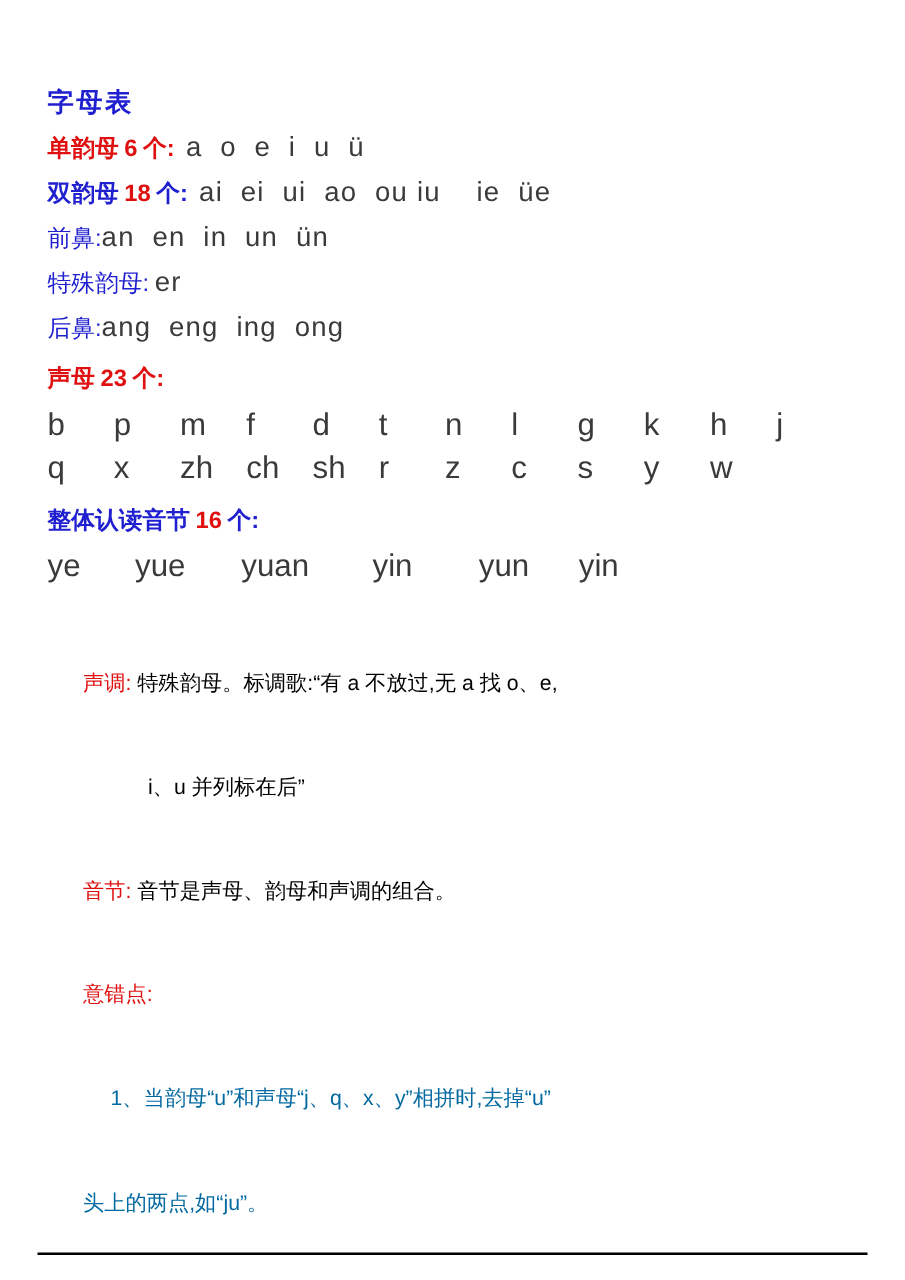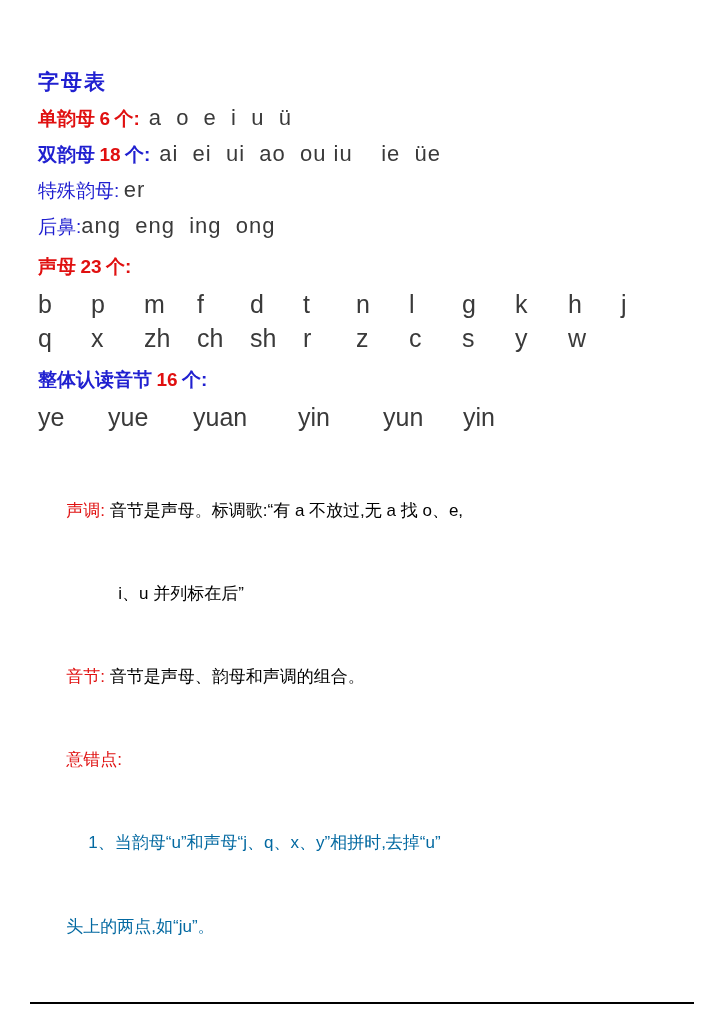--- a/index.html
+++ b/index.html
@@ -129,20 +129,24 @@
   <div class="row">
     <span class="lbl-blue">双韵母</span>
     <span class="sp">&nbsp;</span>
     <span class="num-red">18</span>
     <span class="sp">&nbsp;</span>
     <span class="lbl-blue">个:</span>
     <span class="sp">&nbsp;&nbsp;</span>
     <span class="pinyin">ai  ei  ui  ao  ou iu    ie  üe</span>
   </div>
 
+  <div class="row">
+    <span class="lbl-blue-n">前鼻:</span>
+    <span class="pinyin">an  en  in  un  ün</span>
+  </div>
 
   <div class="row">
     <span class="lbl-blue-n">特殊韵母:</span>
     <span class="sp">&nbsp;</span>
     <span class="pinyin">er</span>
   </div>
 
   <div class="row">
     <span class="lbl-blue-n">后鼻:</span>
     <span class="pinyin">ang  eng  ing  ong</span>
@@ -200,21 +204,21 @@
       <span style="width:85px">yue</span>
       <span style="width:105px">yuan</span>
       <span style="width:85px">yin</span>
       <span style="width:80px">yun</span>
       <span style="width:70px">yin</span>
     </div>
   </div>
 
   <div class="notes">
     <div class="note-line">
-      <span class="k-red">声调:</span><span class="k-black"> 音节是声母。标调歌:“有 a 不放过,无 a 找 o、e,</span>
+      <span class="k-red">声调:</span><span class="k-black"> 特殊韵母。标调歌:“有 a 不放过,无 a 找 o、e,</span>
     </div>
     <div class="note-line" style="padding-left:52px;">
       <span class="k-black">i、u 并列标在后”</span>
     </div>
     <div class="note-line">
       <span class="k-red">音节:</span><span class="k-black"> 音节是声母、韵母和声调的组合。</span>
     </div>
     <div class="note-line">
       <span class="k-red">意错点:</span>
     </div>

